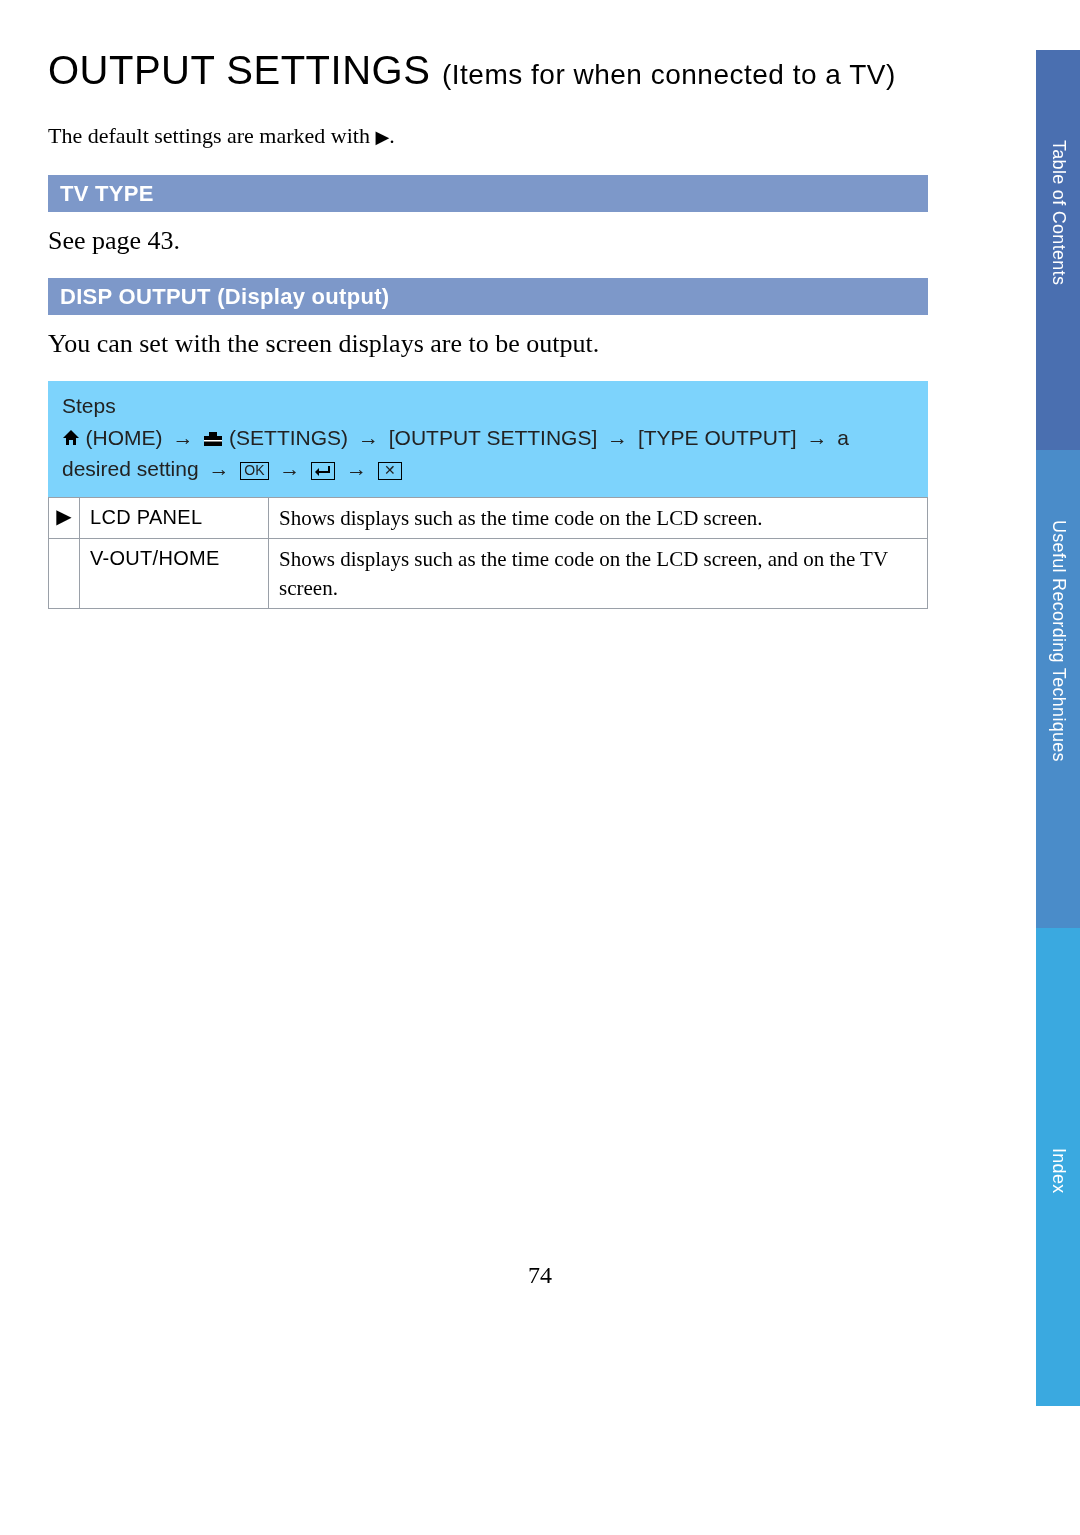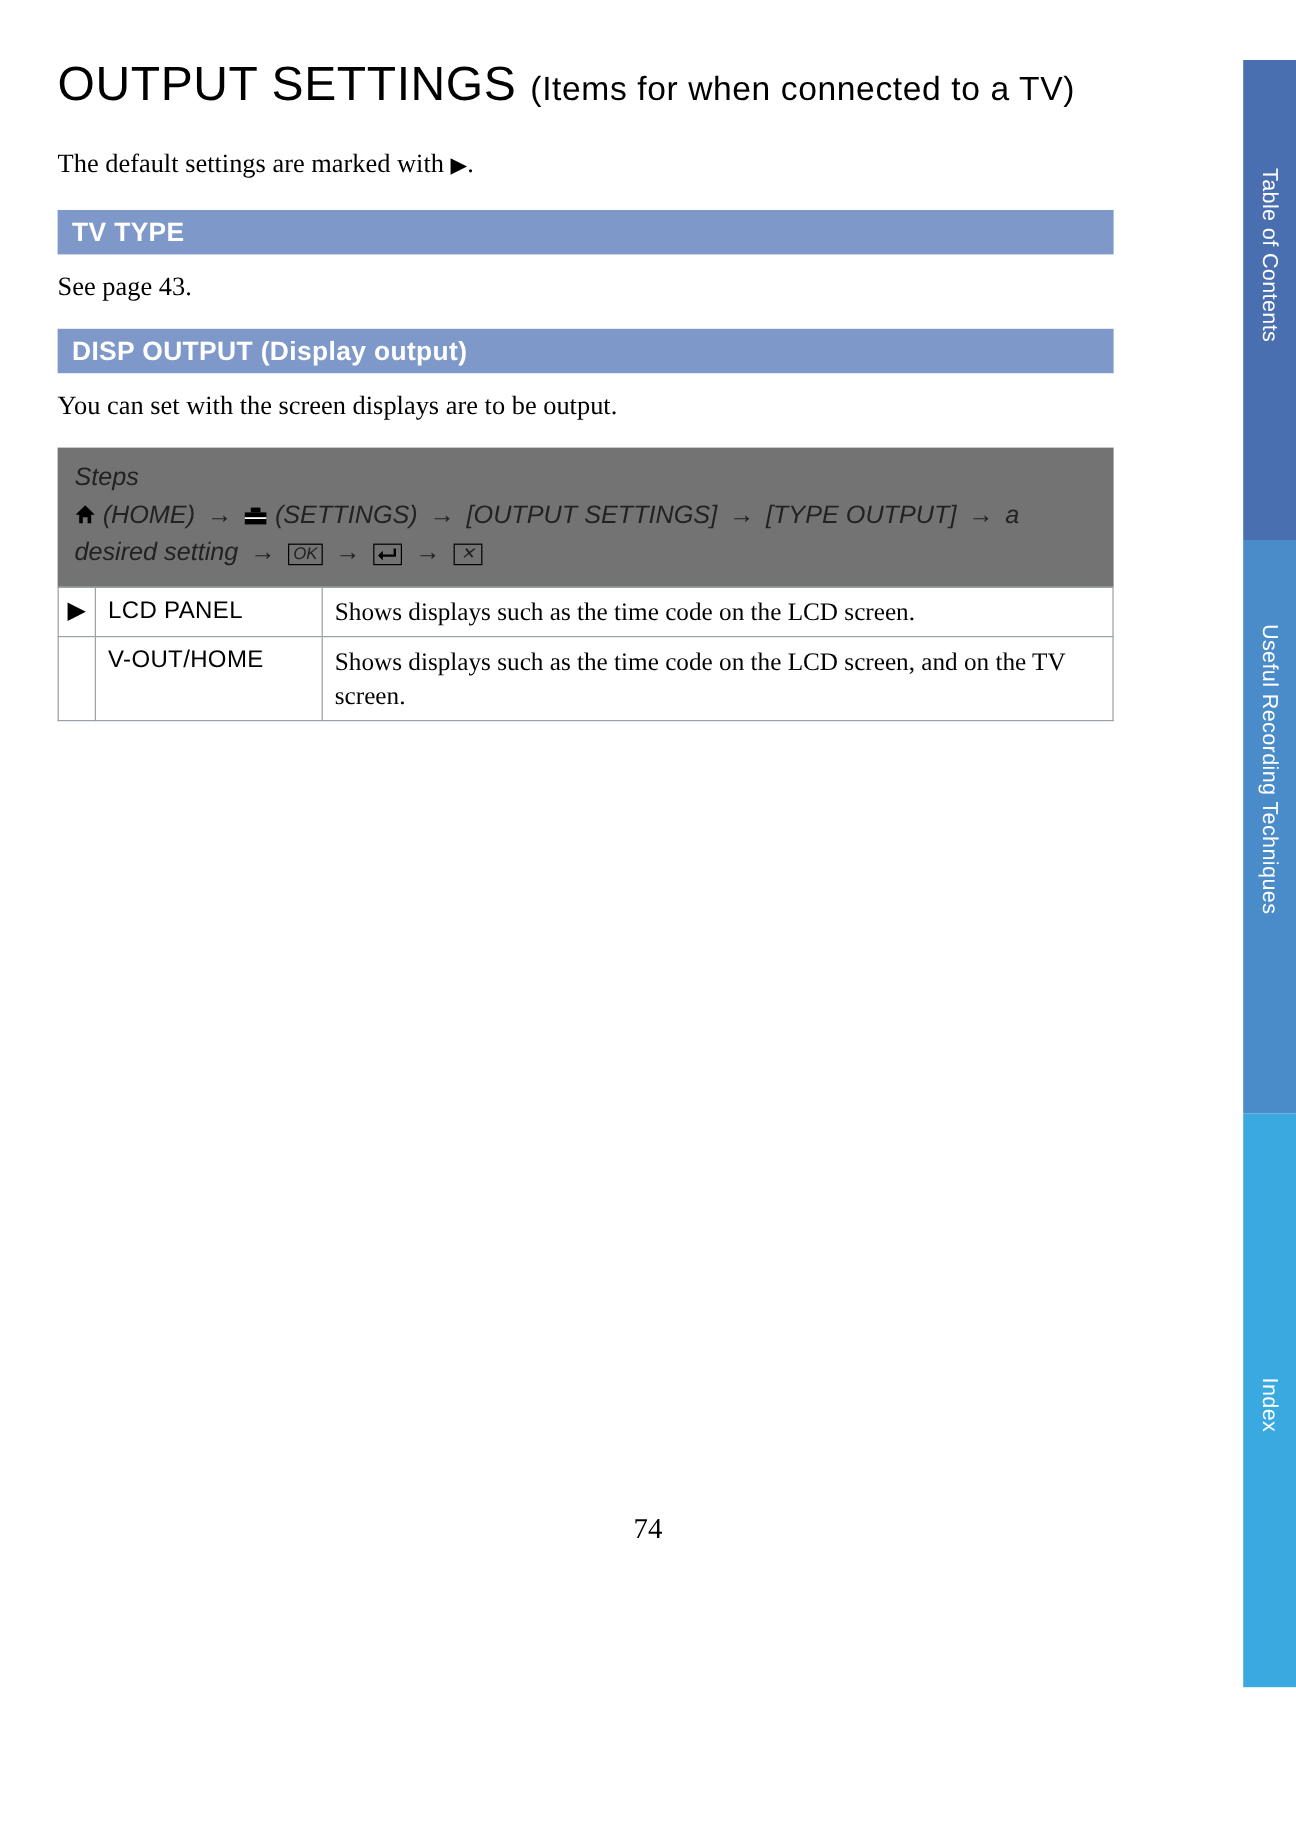--- a/index.html
+++ b/index.html
@@ -48,31 +48,30 @@
     background: #7d98c9;
     color: #ffffff;
     font-size: 22px;
     padding: 6px 12px 5px 12px;
     margin: 0 0 14px 0;
     font-weight: 700;
     letter-spacing: 0.3px;
   }
   p.body {
     font-family: "Minion Pro", Georgia, "Times New Roman", serif;
-    font-size: 22px;
+    font-size: 26px;
     margin: 2px 0 22px 0;
   }
   .steps-box {
-    background: #737373;
+    background: #7dd3fc;
     padding: 10px 14px 12px 14px;
     margin: 14px 0 0 0;
     font-size: 21px;
     line-height: 1.45;
     color: #222;
-    font-style: italic;
   }
   .steps-box .steps-label {
     display: block;
     margin-bottom: 2px;
   }
   .steps-box .ok-btn, .steps-box .return-btn, .steps-box .x-btn {
     display: inline-block;
     border: 1.5px solid #000;
     font-size: 14px;
     line-height: 14px;

